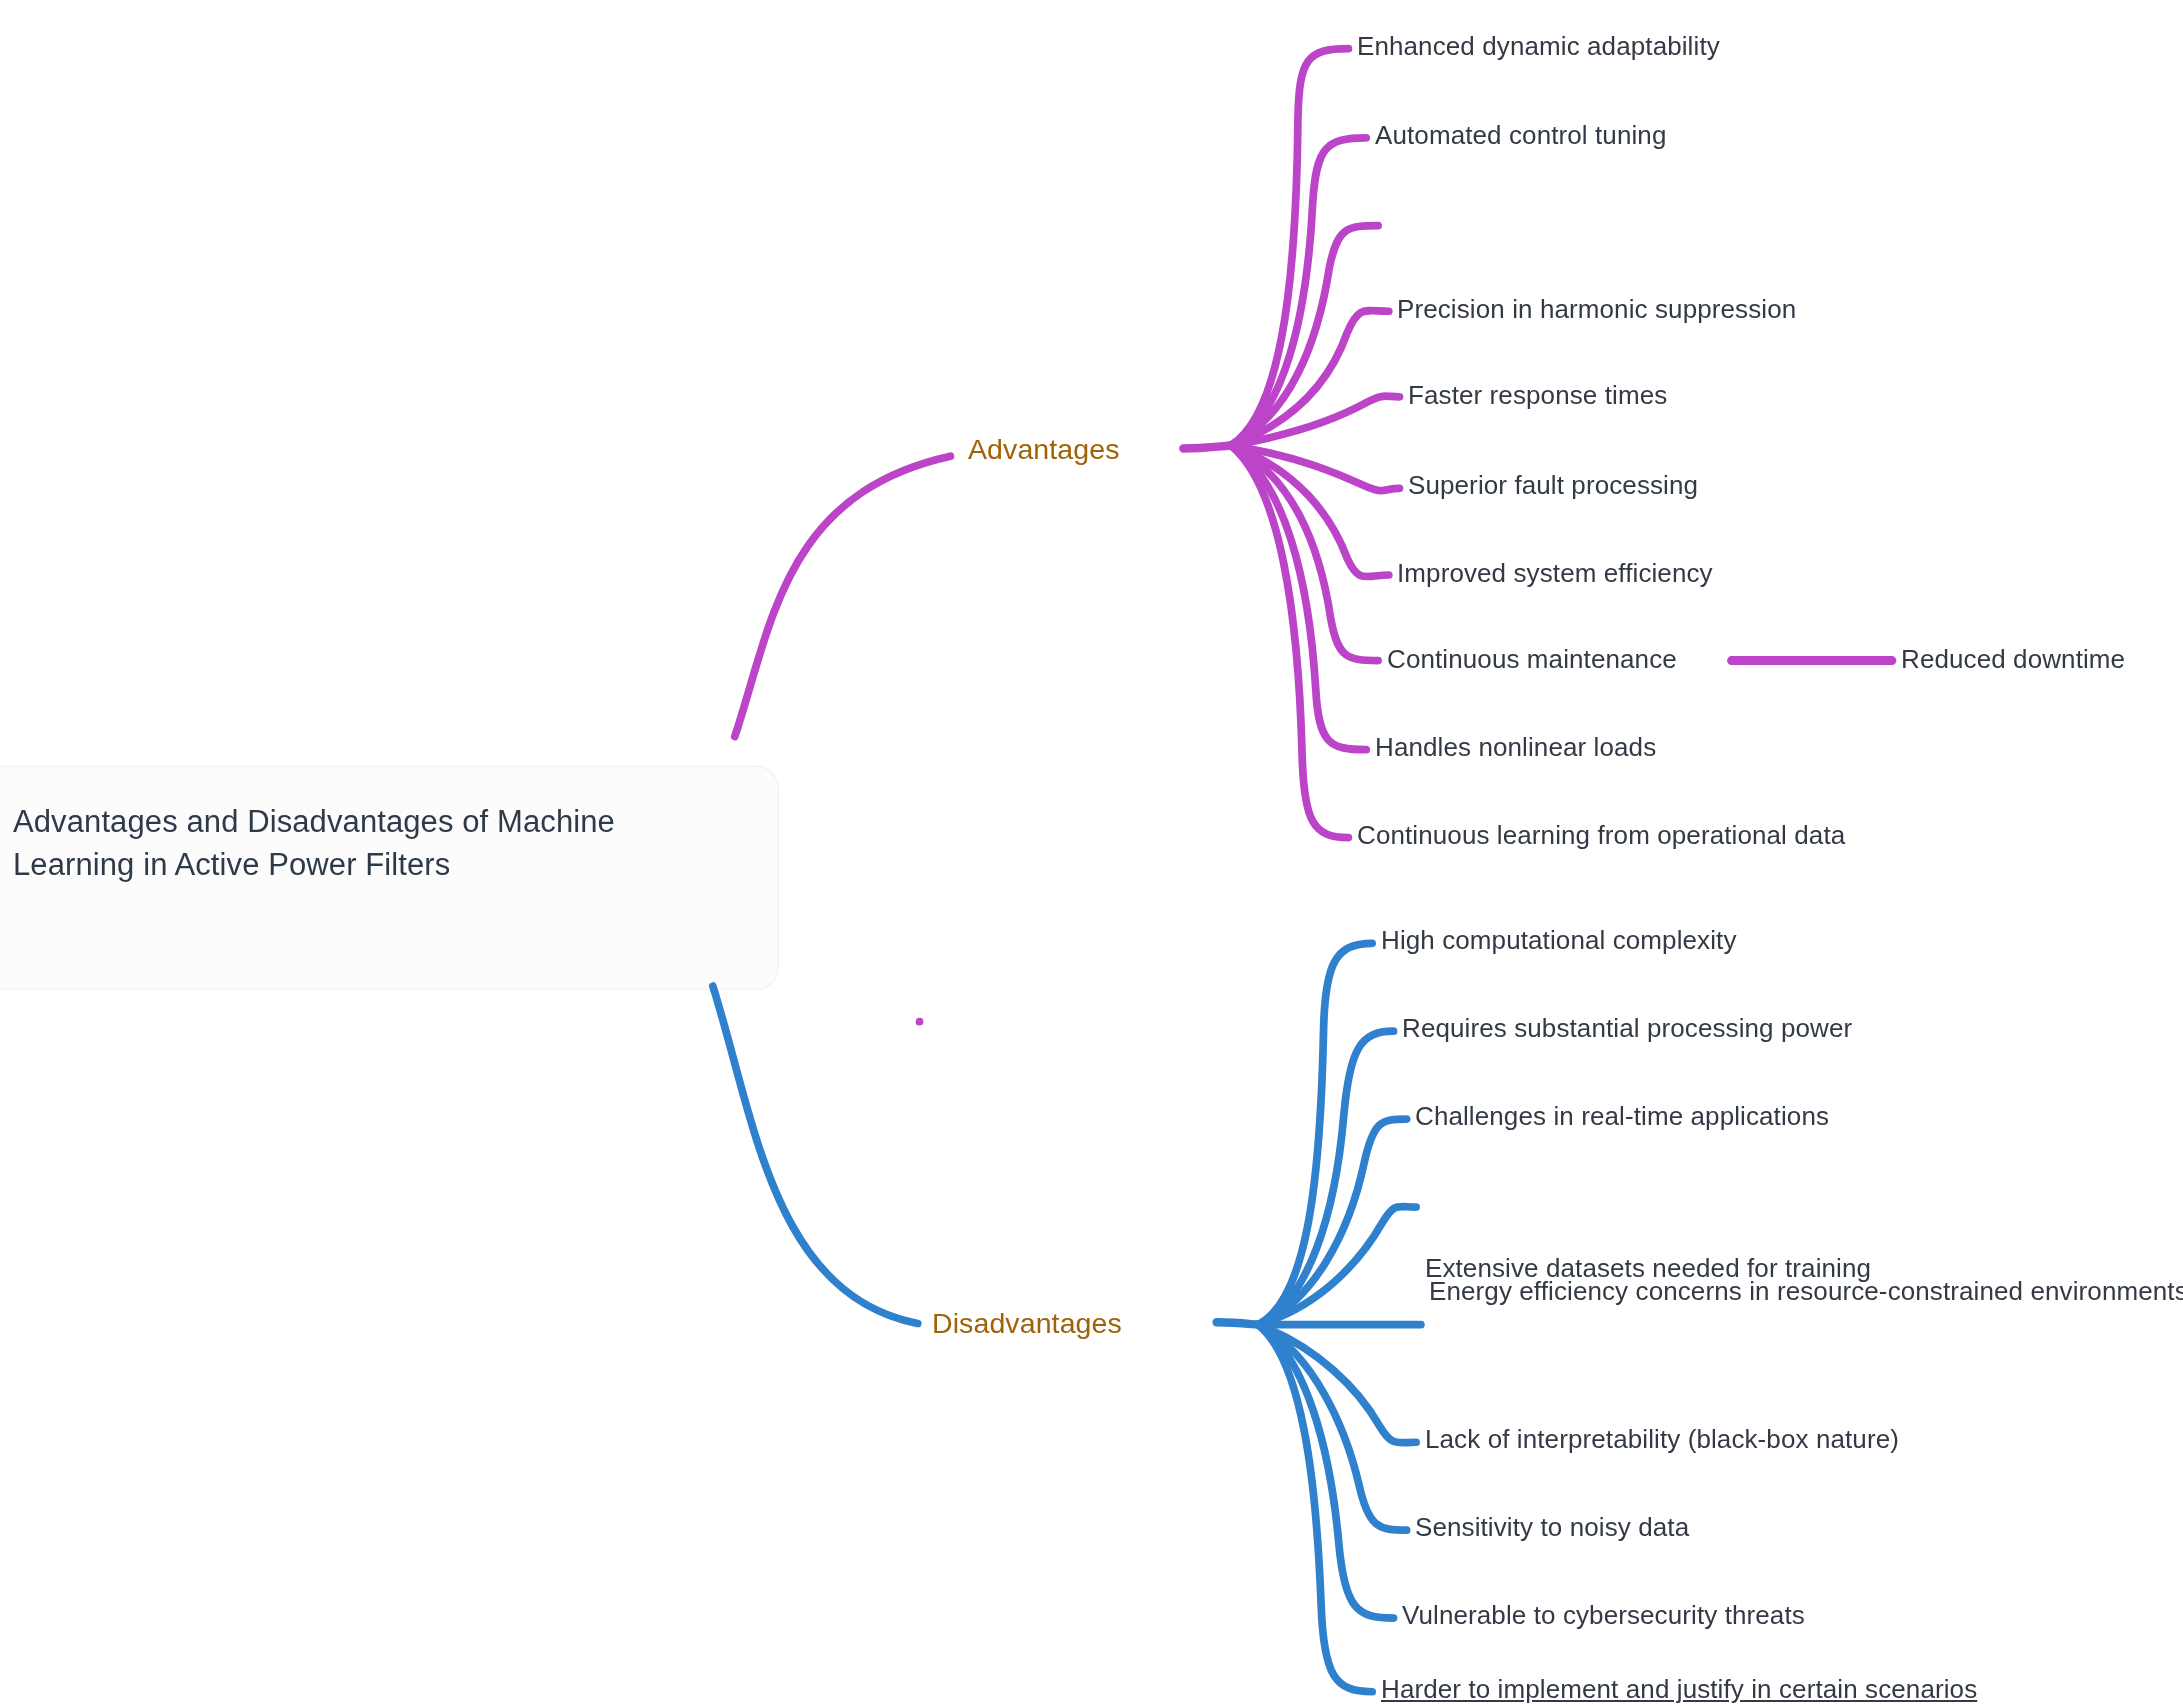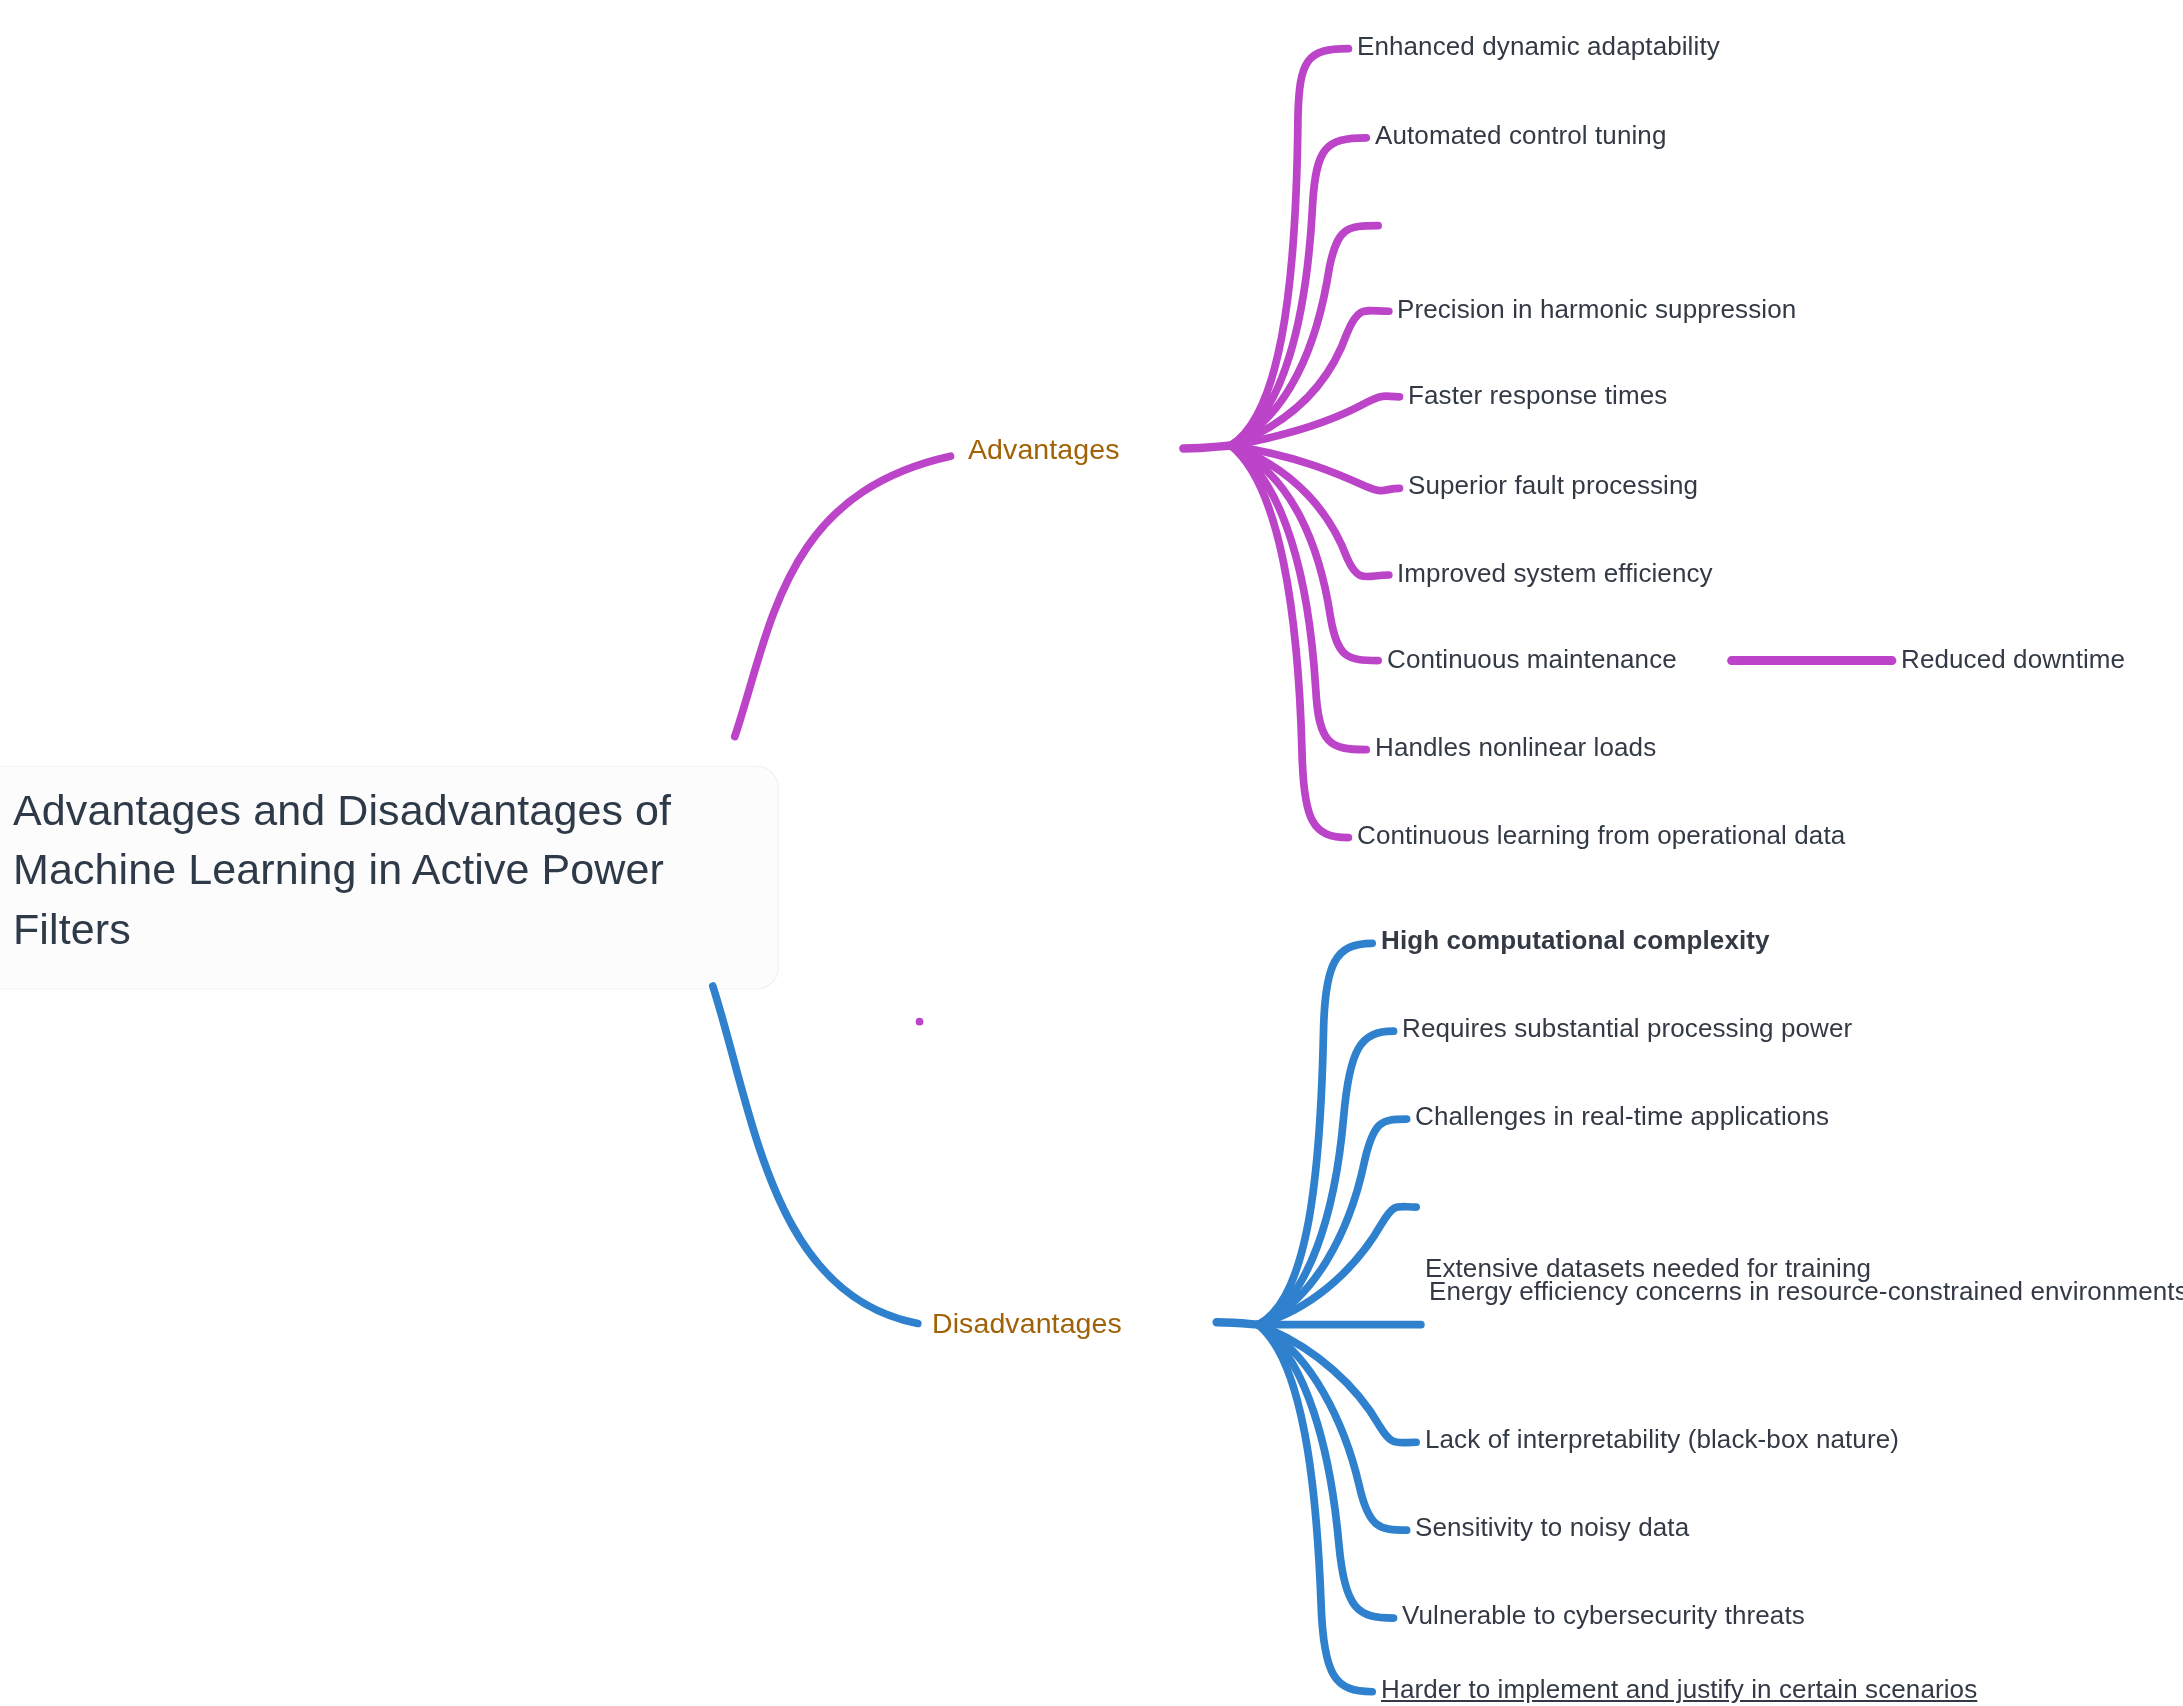--- a/index.html
+++ b/index.html
@@ -38,24 +38,25 @@
   }
   .node-label {
     position: absolute;
     color: #333a45;
     font-family: "Liberation Sans", sans-serif;
     white-space: pre;
     line-height: 1.30;
     letter-spacing: 0.1px;
   }
   .root-label {
-    font-size: 43px;
+    font-size: 31px;
     color: #2e3a48;
     line-height: 1.38;
     white-space: normal;
+    margin-top: 20px;
   }
   .branch-label {
     font-size: 28.5px;
     color: #a16207;
   }
   .leaf-label {
     font-size: 26px;
     color: #333a45;
   }
   .leaf-label.wrap {
@@ -116,21 +117,21 @@
   <div class="node-label leaf-label" style="left:1375px; top:119px;">Automated control tuning</div>
   <div class="node-label leaf-label" style="left:1397px; top:293px;">Precision in harmonic suppression</div>
   <div class="node-label leaf-label" style="left:1408px; top:379px;">Faster response times</div>
   <div class="node-label leaf-label" style="left:1408px; top:469px;">Superior fault processing</div>
   <div class="node-label leaf-label" style="left:1397px; top:557px;">Improved system efficiency</div>
   <div class="node-label leaf-label" style="left:1387px; top:643px;">Continuous maintenance</div>
   <div class="node-label leaf-label" style="left:1901px; top:643px;">Reduced downtime</div>
   <div class="node-label leaf-label" style="left:1375px; top:731px;">Handles nonlinear loads</div>
   <div class="node-label leaf-label" style="left:1357px; top:819px;text-align:right;">Continuous learning from operational data</div>
 
-  <div class="node-label leaf-label" style="left:1381px; top:924px;font-weight:bold;">High computational complexity</div>
+  <div class="node-label leaf-label" style="left:1381px; top:924px;">High computational complexity</div>
   <div class="node-label leaf-label" style="left:1402px; top:1012px;">Requires substantial processing power</div>
   <div class="node-label leaf-label" style="left:1415px; top:1100px;">Challenges in real-time applications</div>
   <div class="node-label leaf-label" style="left:1425px; top:1252px;">Extensive datasets needed for training</div>
   <div class="node-label leaf-label wrap" style="left:1429px; top:1275px;">Energy efficiency concerns in resource-constrained environments</div>
   <div class="node-label leaf-label" style="left:1425px; top:1423px;">Lack of interpretability (black-box nature)</div>
   <div class="node-label leaf-label" style="left:1415px; top:1511px;">Sensitivity to noisy data</div>
   <div class="node-label leaf-label" style="left:1402px; top:1599px;">Vulnerable to cybersecurity threats</div>
   <div class="node-label leaf-label" style="left:1381px; top:1673px;text-decoration:underline;">Harder to implement and justify in certain scenarios</div>
 
 </div>

